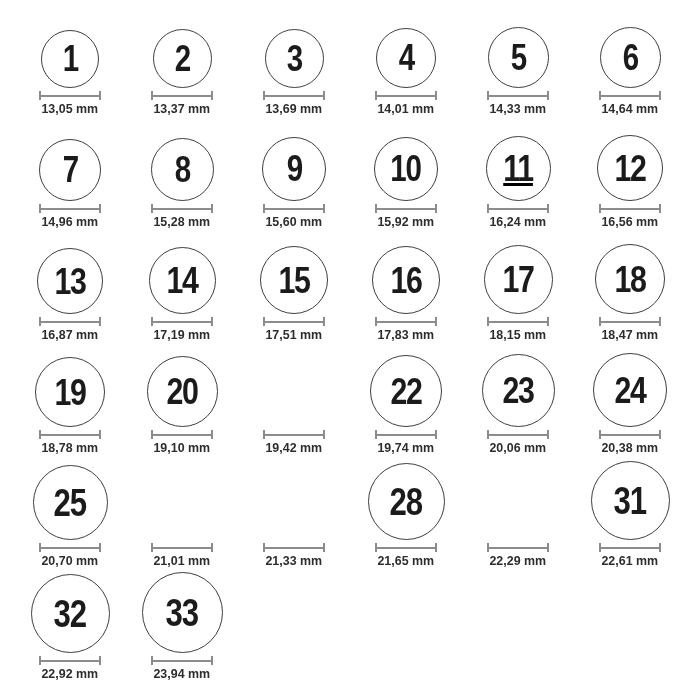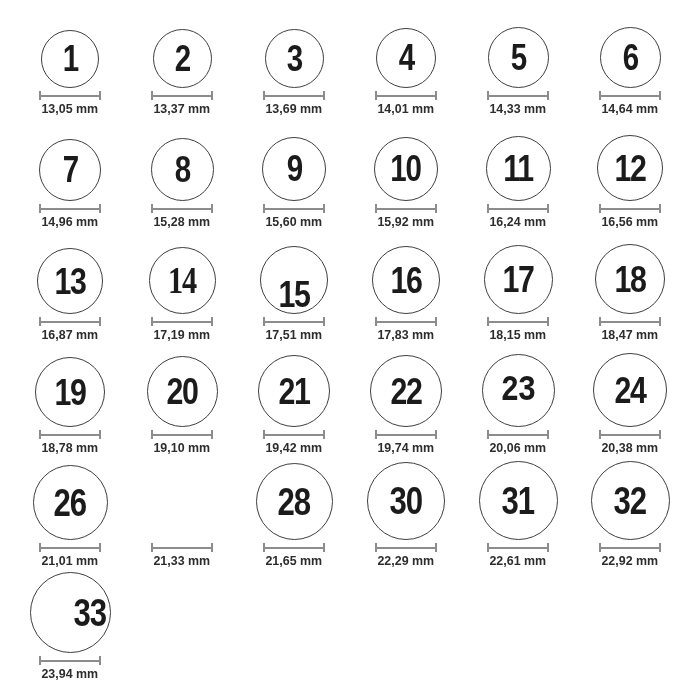--- a/index.html
+++ b/index.html
@@ -180,21 +180,21 @@
     <div class="circle" style="width: 64px; height: 64px;">
       <span class="num" style="font-size: 36px;">10</span>
     </div>
     <div class="measure">
       <div class="bar"></div>
     </div>
     <div class="mm-label">15,92 mm</div>
   </div>
 
   <div class="cell">
-    <div class="circle" style="width: 65px; height: 65px;">
+    <div class="circle" style="width: 65px; height: 65px; text-decoration: underline;">
       <span class="num" style="font-size: 37px;">11</span>
     </div>
     <div class="measure">
       <div class="bar"></div>
     </div>
     <div class="mm-label">16,24 mm</div>
   </div>
 
   <div class="cell">
     <div class="circle" style="width: 66px; height: 66px; align-items: center;">
@@ -210,31 +210,31 @@
     <div class="circle" style="width: 66px; height: 66px; justify-content: center;">
       <span class="num" style="font-size: 37px;">13</span>
     </div>
     <div class="measure">
       <div class="bar"></div>
     </div>
     <div class="mm-label">16,87 mm</div>
   </div>
 
   <div class="cell">
-    <div class="circle" style="width: 67px; height: 67px; font-family: Liberation Serif, serif;">
+    <div class="circle" style="width: 67px; height: 67px;">
       <span class="num" style="font-size: 37px;">14</span>
     </div>
     <div class="measure">
       <div class="bar"></div>
     </div>
     <div class="mm-label">17,19 mm</div>
   </div>
 
   <div class="cell">
-    <div class="circle" style="width: 68px; height: 68px; align-items: flex-end;">
+    <div class="circle" style="width: 68px; height: 68px;">
       <span class="num" style="font-size: 37px;">15</span>
     </div>
     <div class="measure">
       <div class="bar"></div>
     </div>
     <div class="mm-label">17,51 mm</div>
   </div>
 
   <div class="cell">
     <div class="circle" style="width: 68px; height: 68px;">
@@ -280,64 +280,67 @@
     <div class="circle" style="width: 71px; height: 71px;">
       <span class="num" style="font-size: 37px;">20</span>
     </div>
     <div class="measure">
       <div class="bar"></div>
     </div>
     <div class="mm-label">19,10 mm</div>
   </div>
 
   <div class="cell">
-    <div class="circle" style="width: 72px; height: 72px;">
-      <span class="num" style="font-size: 37px;">21</span>
-    </div>
     <div class="measure">
       <div class="bar"></div>
     </div>
     <div class="mm-label">19,42 mm</div>
   </div>
 
   <div class="cell">
     <div class="circle" style="width: 72px; height: 72px;">
       <span class="num" style="font-size: 37px;">22</span>
     </div>
     <div class="measure">
       <div class="bar"></div>
     </div>
     <div class="mm-label">19,74 mm</div>
   </div>
 
   <div class="cell">
-    <div class="circle" style="width: 73px; height: 73px; font-family: Liberation Mono, monospace;">
+    <div class="circle" style="width: 73px; height: 73px;">
       <span class="num" style="font-size: 37px;">23</span>
     </div>
     <div class="measure">
       <div class="bar"></div>
     </div>
     <div class="mm-label">20,06 mm</div>
   </div>
 
   <div class="cell">
     <div class="circle" style="width: 74px; height: 74px; text-align: center;">
       <span class="num" style="font-size: 37px;">24</span>
     </div>
     <div class="measure">
       <div class="bar"></div>
     </div>
     <div class="mm-label">20,38 mm</div>
   </div>
 
-
   <div class="cell">
     <div class="circle" style="width: 75px; height: 75px;">
-      <span class="num" style="font-size: 38px;">26</span>
-    </div>
+      <span class="num" style="font-size: 38px;">25</span>
+    </div>
+    <div class="measure">
+      <div class="bar"></div>
+    </div>
+    <div class="mm-label">20,70 mm</div>
+  </div>
+
+  <div class="cell">
     <div class="measure">
       <div class="bar"></div>
     </div>
     <div class="mm-label">21,01 mm</div>
   </div>
 
   <div class="cell">
     <div class="measure">
       <div class="bar"></div>
     </div>
@@ -349,23 +352,20 @@
       <span class="num" style="font-size: 38px;">28</span>
     </div>
     <div class="measure">
       <div class="bar"></div>
     </div>
     <div class="mm-label">21,65 mm</div>
   </div>
 
 
   <div class="cell">
-    <div class="circle" style="width: 78px; height: 78px;">
-      <span class="num" style="font-size: 38px;">30</span>
-    </div>
     <div class="measure">
       <div class="bar"></div>
     </div>
     <div class="mm-label">22,29 mm</div>
   </div>
 
   <div class="cell">
     <div class="circle" style="width: 79px; height: 79px; text-align: center;">
       <span class="num" style="font-size: 38px;">31</span>
     </div>
@@ -379,21 +379,21 @@
     <div class="circle" style="width: 79px; height: 79px;">
       <span class="num" style="font-size: 38px;">32</span>
     </div>
     <div class="measure">
       <div class="bar"></div>
     </div>
     <div class="mm-label">22,92 mm</div>
   </div>
 
   <div class="cell">
-    <div class="circle" style="width: 81px; height: 81px; justify-content: flex-end;">
+    <div class="circle" style="width: 81px; height: 81px;">
       <span class="num" style="font-size: 38px;">33</span>
     </div>
     <div class="measure">
       <div class="bar"></div>
     </div>
     <div class="mm-label">23,94 mm</div>
   </div>
 </div>
 </div>
 

